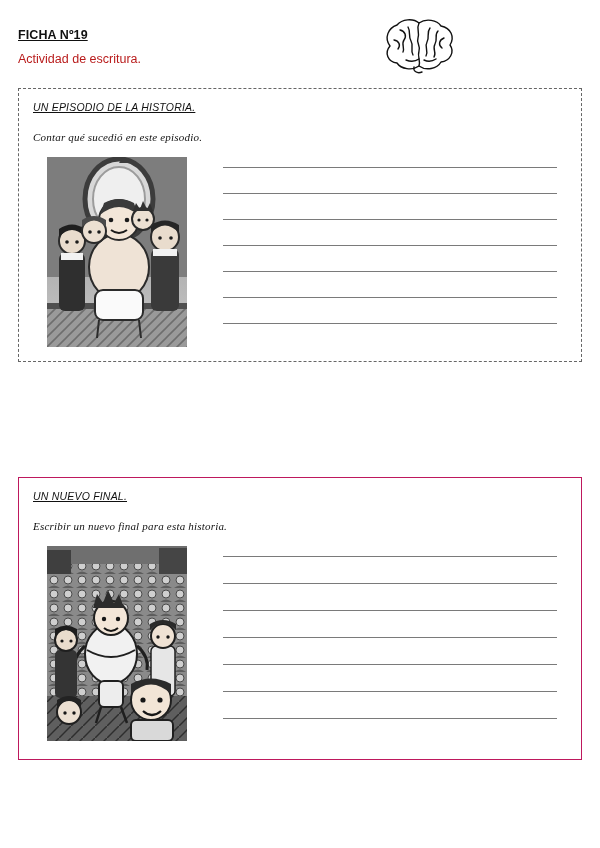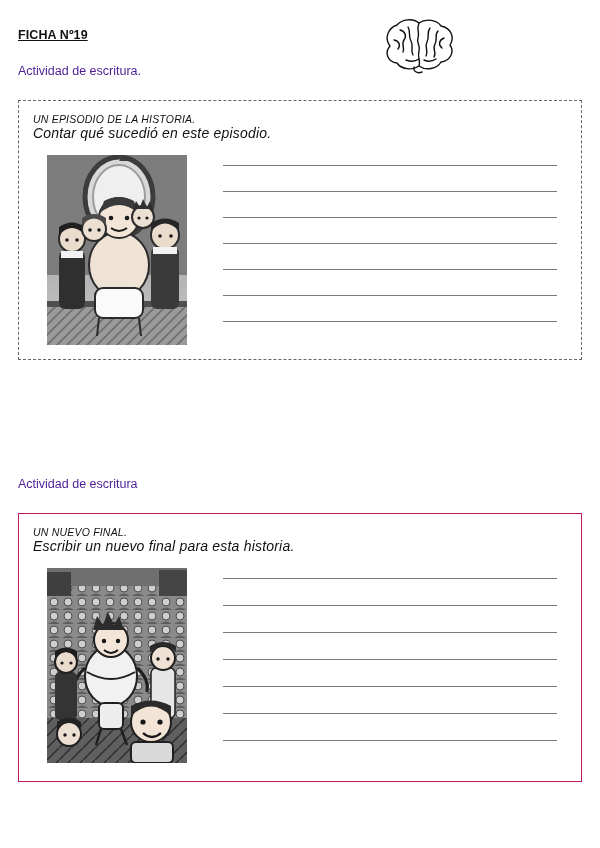--- a/index.html
+++ b/index.html
@@ -38,46 +38,48 @@
   #section-2 { top: 455px; }
 
   .ficha-title {
     font-size: 12.5px;
     font-weight: 700;
     text-decoration: underline;
     letter-spacing: .1px;
     color: #111;
   }
   .activity-line {
-    margin-top: 22px;
+    margin-top: 10px;
     font-size: 12.5px;
-    color: #4c1d95;
+    color: #b91c1c;
   }
 
   .box {
     margin-top: 22px;
     border: 1px dashed #666;
     box-sizing: border-box;
     padding: 12px 14px 14px 14px;
     position: relative;
   }
   .box.solid { border: 1px solid #be185d; }
 
   .box-heading {
     font-style: italic;
     font-size: 10.5px;
     color: #111;
     letter-spacing: .2px;
+    text-decoration: underline;
   }
   .box-subheading {
     font-style: italic;
-    font-size: 14px;
+    font-size: 11px;
     color: #111;
-    margin-top: 0;
+    margin-top: 18px;
     letter-spacing: .2px;
+    font-family: Liberation Serif, serif;
   }
 
   .box-body {
     margin-top: 14px;
     display: flex;
     align-items: flex-start;
   }
 
   
   .illustration {
@@ -204,21 +206,20 @@
           <div class="write-line"></div>
           <div class="write-line"></div>
           <div class="write-line"></div>
           <div class="write-line"></div>
         </div>
       </div>
     </div>
   </div>
 
   <div class="section" id="section-2">
-    <div class="activity-line">Actividad de escritura</div>
 
     <div class="box solid">
       <div class="box-heading">UN NUEVO FINAL.</div>
       <div class="box-subheading">Escribir un nuevo final para esta historia.</div>
 
       <div class="box-body">
         <div class="illustration" id="illustration-2">
           <svg viewBox="0 0 140 195" width="140" height="195" xmlns="http://www.w3.org/2000/svg">
             <defs>
               <pattern id="crowd" width="14" height="14" patternUnits="userSpaceOnUse">

